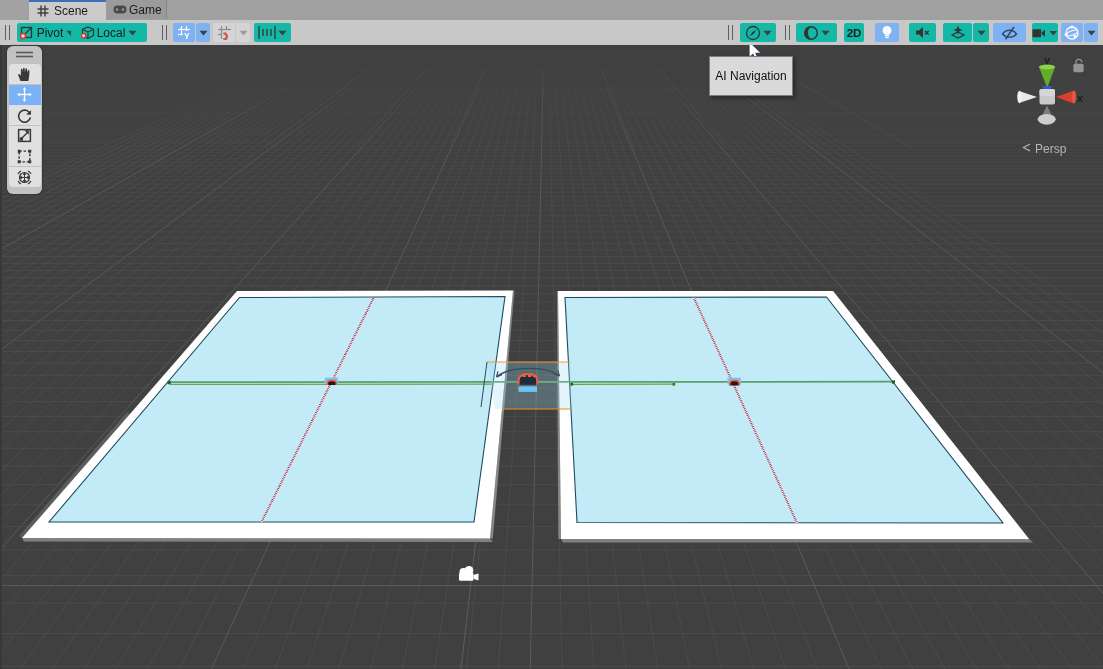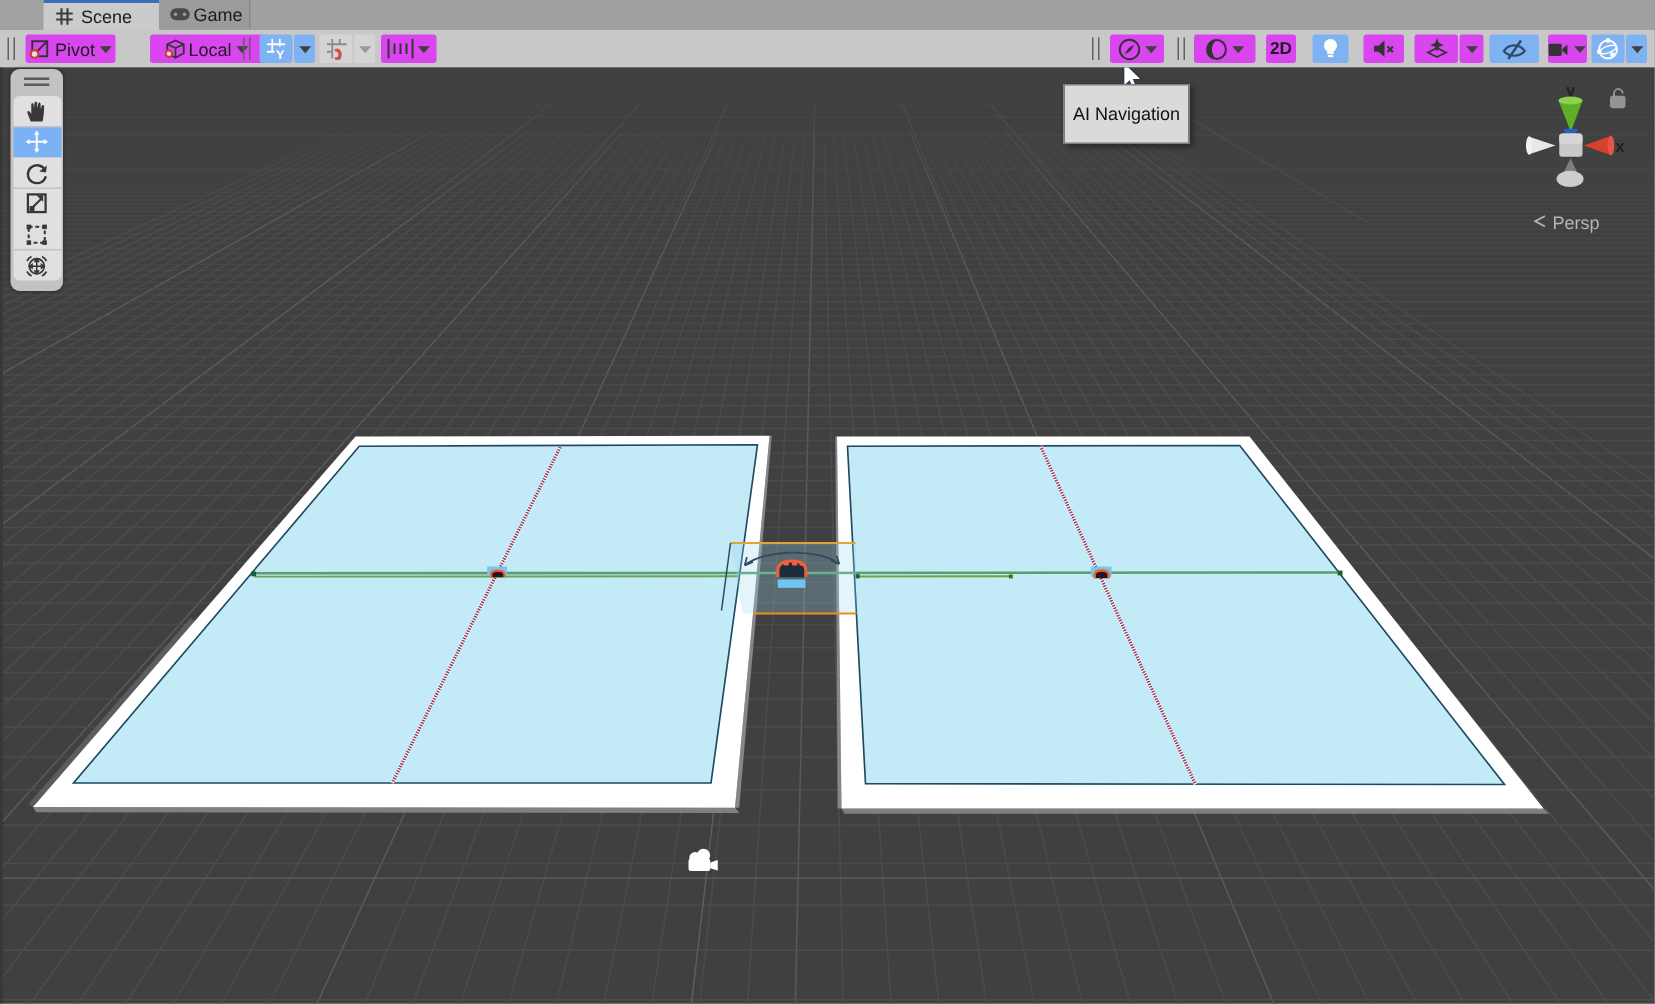--- a/index.html
+++ b/index.html
@@ -3,21 +3,21 @@
 *{margin:0;padding:0;box-sizing:border-box;}
 html,body{width:1103px;height:669px;overflow:hidden;background:#a2a2a2;
 font-family:"Liberation Sans",sans-serif;}
 .abs{position:absolute;}
 #tabbar{position:absolute;left:0;top:0;width:1103px;height:20px;background:#a0a0a0;margin-left:28px;}
 #tab-scene{position:absolute;left:1px;top:0;width:77px;height:20px;background:#cbcbcb;
 border-top:2px solid #3b6fb9;color:#1b1b1b;font-size:12px;}
 #tab-game{position:absolute;left:78px;top:0;width:61px;height:19px;background:#9b9b9b;
 border-right:1px solid #888;color:#1b1b1b;font-size:12px;padding-left:12px;}
 #toolbar{position:absolute;left:0;top:20px;width:1103px;height:25px;background:#c8c8c8;}
-.btn{position:absolute;top:3px;height:19px;background:#d946ef;border-radius:2px;
+.btn{position:absolute;top:3px;height:19px;background:#14b8a6;border-radius:2px;
 color:#1b1b1b;font-size:12px;display:flex;align-items:center;justify-content:center;}
 .btn.blue{background:#7fb2f2;}
 .handle{position:absolute;top:5px;width:5px;height:15px;
 border-left:1.6px solid #606060;border-right:1.6px solid #606060;}
 #viewport{position:absolute;left:0;top:45px;width:1103px;height:624px;background:#404040;}
 #lefttools{position:absolute;left:7px;top:46px;width:35px;height:148px;background:#c2c2c2;
 border-radius:6px;box-shadow:0 0 3px rgba(0,0,0,0.4);z-index:5;}
 .ltbtn{position:absolute;left:1.5px;width:32px;height:20px;background:#e0e0e0;
 display:flex;align-items:center;justify-content:center;}
 #tooltip{position:absolute;left:709px;top:56px;width:84px;height:40px;background:#dadada;
@@ -60,21 +60,21 @@
         <line x1="4.5" y1="10.5" x2="12" y2="3" stroke="#333" stroke-width="1.2"></line>
         <circle cx="4" cy="11" r="2.6" fill="#e2e2e2" stroke="#cf3c3c" stroke-width="1.6"></circle>
       </svg>
  <span>Pivot</span>
       <span style="margin-left:3px;display:flex">
         <svg width="9" height="6" viewBox="0 0 9 6">
           <path d="M0.5 0.8 L8.5 0.8 L4.5 5.5 Z" fill="#3e4039"></path>
         </svg>
       </span>
     </div>
-<div class="btn" style="left:100px;width:76px">
+<div class="btn" style="left:71px;width:76px">
  <svg width="14" height="14" viewBox="0 0 14 14" style="margin-right:2px">
         <path d="M7 1 L12.5 3.5 L12.5 9.5 L7 12.5 L1.5 9.5 L1.5 3.5 Z" fill="none" stroke="#333" stroke-width="1.2"></path>
         <path d="M1.5 3.5 L7 6 L12.5 3.5 M7 6 L7 12.5" fill="none" stroke="#333" stroke-width="1.1"></path>
         <circle cx="2.6" cy="9.8" r="2.2" fill="#e2e2e2" stroke="#cf3c3c" stroke-width="1.5"></circle>
       </svg>
  <span>Local</span>
       <span style="margin-left:3px;display:flex">
         <svg width="9" height="6" viewBox="0 0 9 6">
           <path d="M0.5 0.8 L8.5 0.8 L4.5 5.5 Z" fill="#3e4039"></path>
         </svg>

